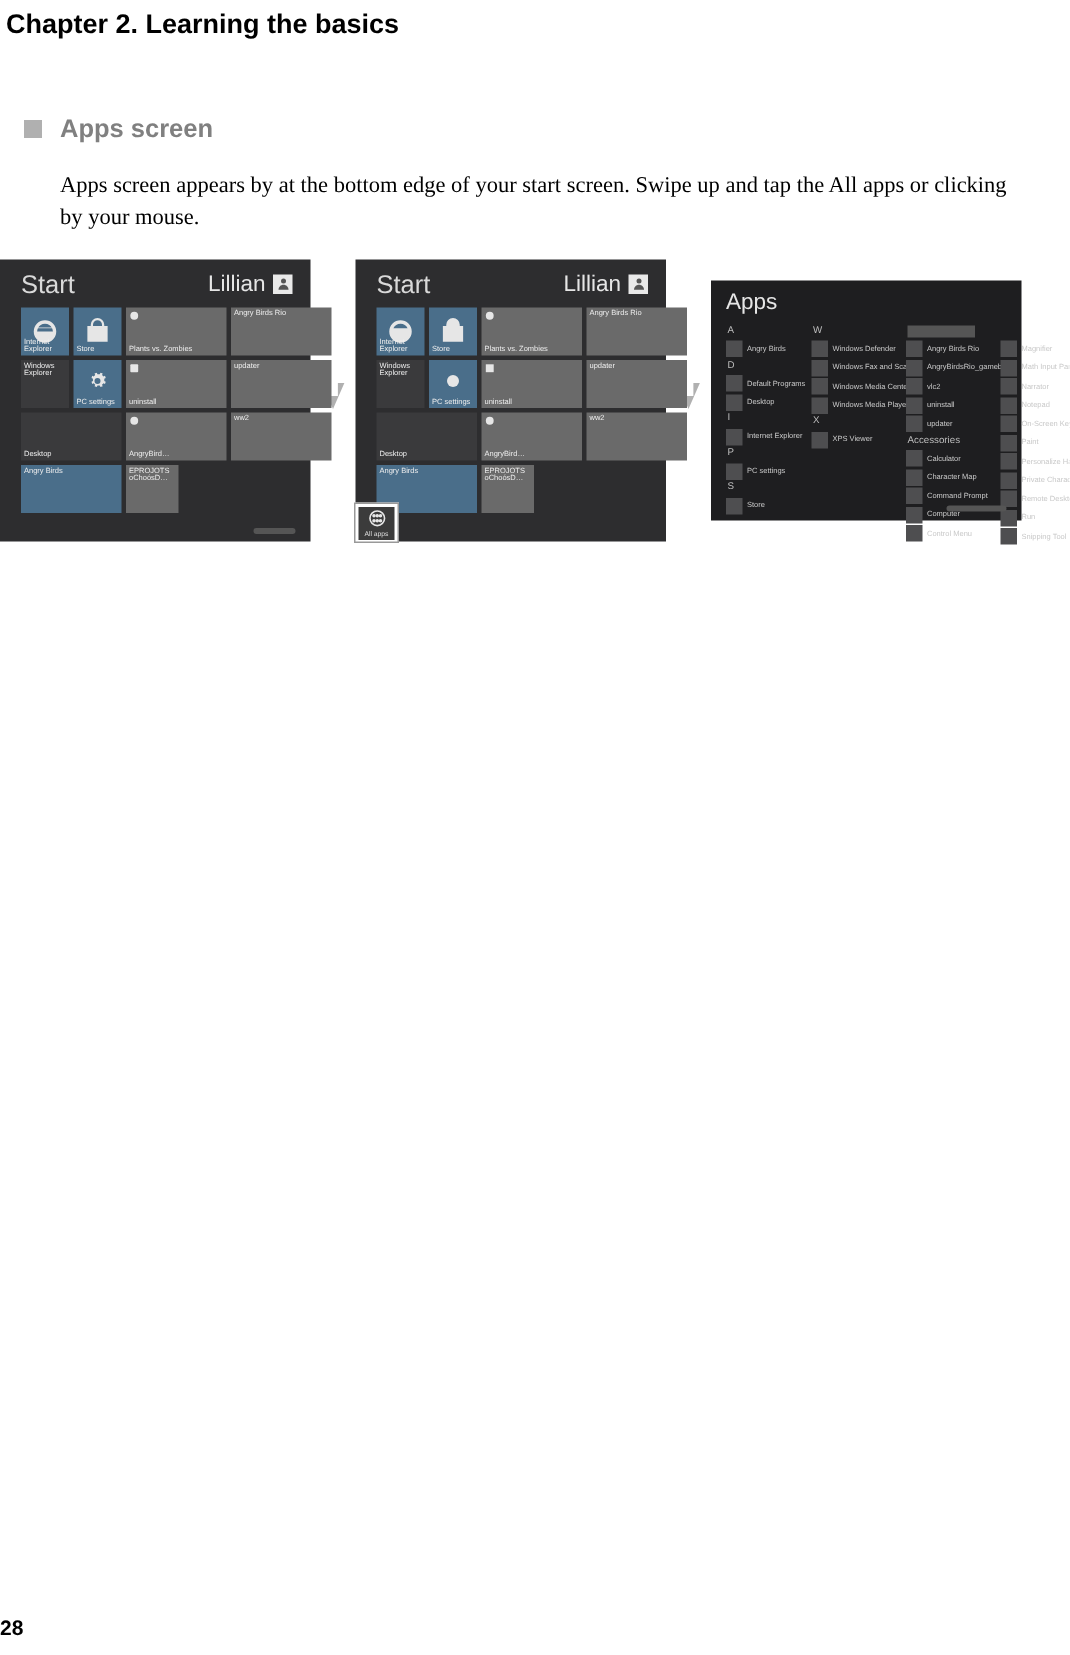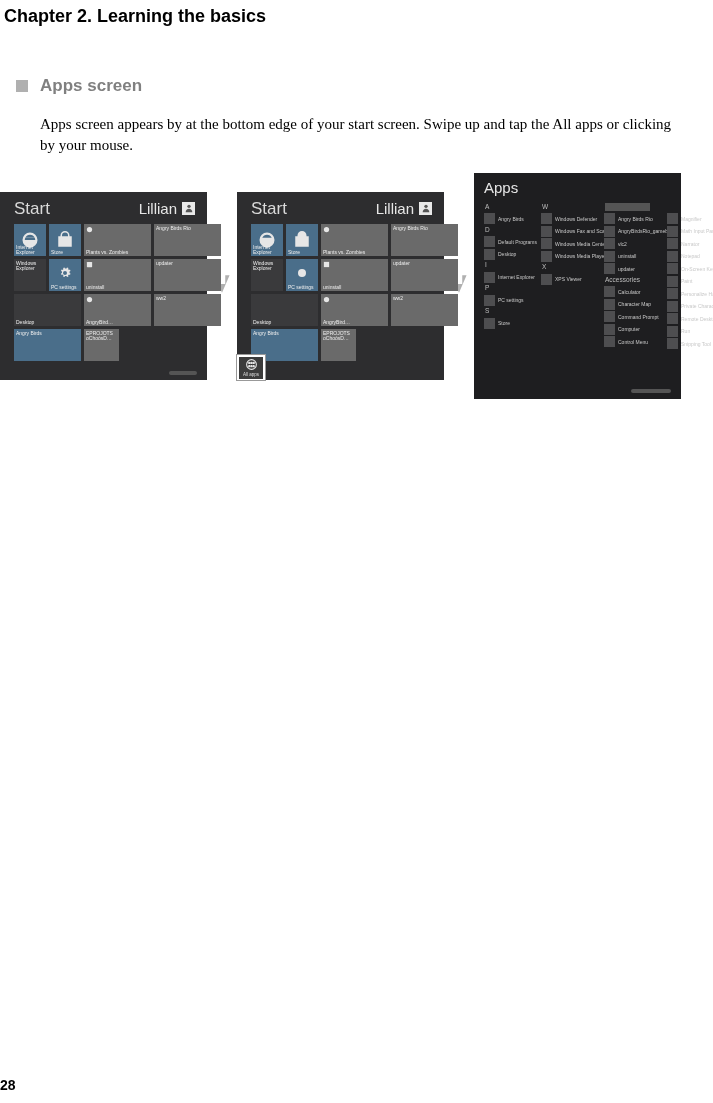--- a/index.html
+++ b/index.html
@@ -29,21 +29,21 @@
     .tile-label{position:absolute;bottom:1px;left:2px;right:2px;font-size:5px;line-height:1;}
     .ie-icon svg,.bag-icon svg{width:18px;height:18px;display:block;margin:5px auto 0;}
     .t-icon-sm{width:7px;height:7px;position:absolute;top:2px;left:2px;fill:#e6e6e6;}
     .scrollbar{position:absolute;bottom:5px;right:10px;width:28px;height:4px;background:#555;border-radius:2px;}
     
     .allapps-wrap{position:absolute;bottom:-1px;left:-1px;border:1px solid #999;padding:2px 2px 1px;background:#fff;}
     .allapps-btn{width:24px;height:22px;background:#3b3b3b;display:flex;flex-direction:column;align-items:center;justify-content:center;gap:1px;}
     .allapps-btn svg{width:13px;height:13px;}
     .allapps-txt{font-size:4.5px;color:#ddd;}
     
-    .apps-screen{width:360px;height:226px;background:#1e1e20;color:#d8d8d8;position:relative;font-family:"Segoe UI",Arial,sans-serif;}
+    .apps-screen{width:360px;height:160px;background:#1e1e20;color:#d8d8d8;position:relative;font-family:"Segoe UI",Arial,sans-serif;}
     .apps-title{position:absolute;top:6px;left:10px;font-size:15px;font-weight:200;color:#e6e6e6;}
     .apps-grid{position:absolute;top:30px;left:10px;right:6px;display:flex;gap:5px;}
     .apps-col{display:flex;flex-direction:column;gap:1.5px;}
     .letter-hd{color:#bdbdbd;font-size:6.5px;margin:0 0 1px 1px;height:8px;}
     .app-item{display:flex;align-items:center;gap:3px;}
     .app-icon{width:11px;height:11px;background:#4e4e50;flex-shrink:0;display:flex;align-items:center;justify-content:center;}
     .app-label{font-size:5px;white-space:nowrap;color:#c9c9c9;}
     .apps-screen .scrollbar{bottom:6px;right:10px;width:40px;}
     .arrow-down{margin:7px 0;}
     .arrow-down svg{width:30px;height:26px;fill:#b0b0b0;}

